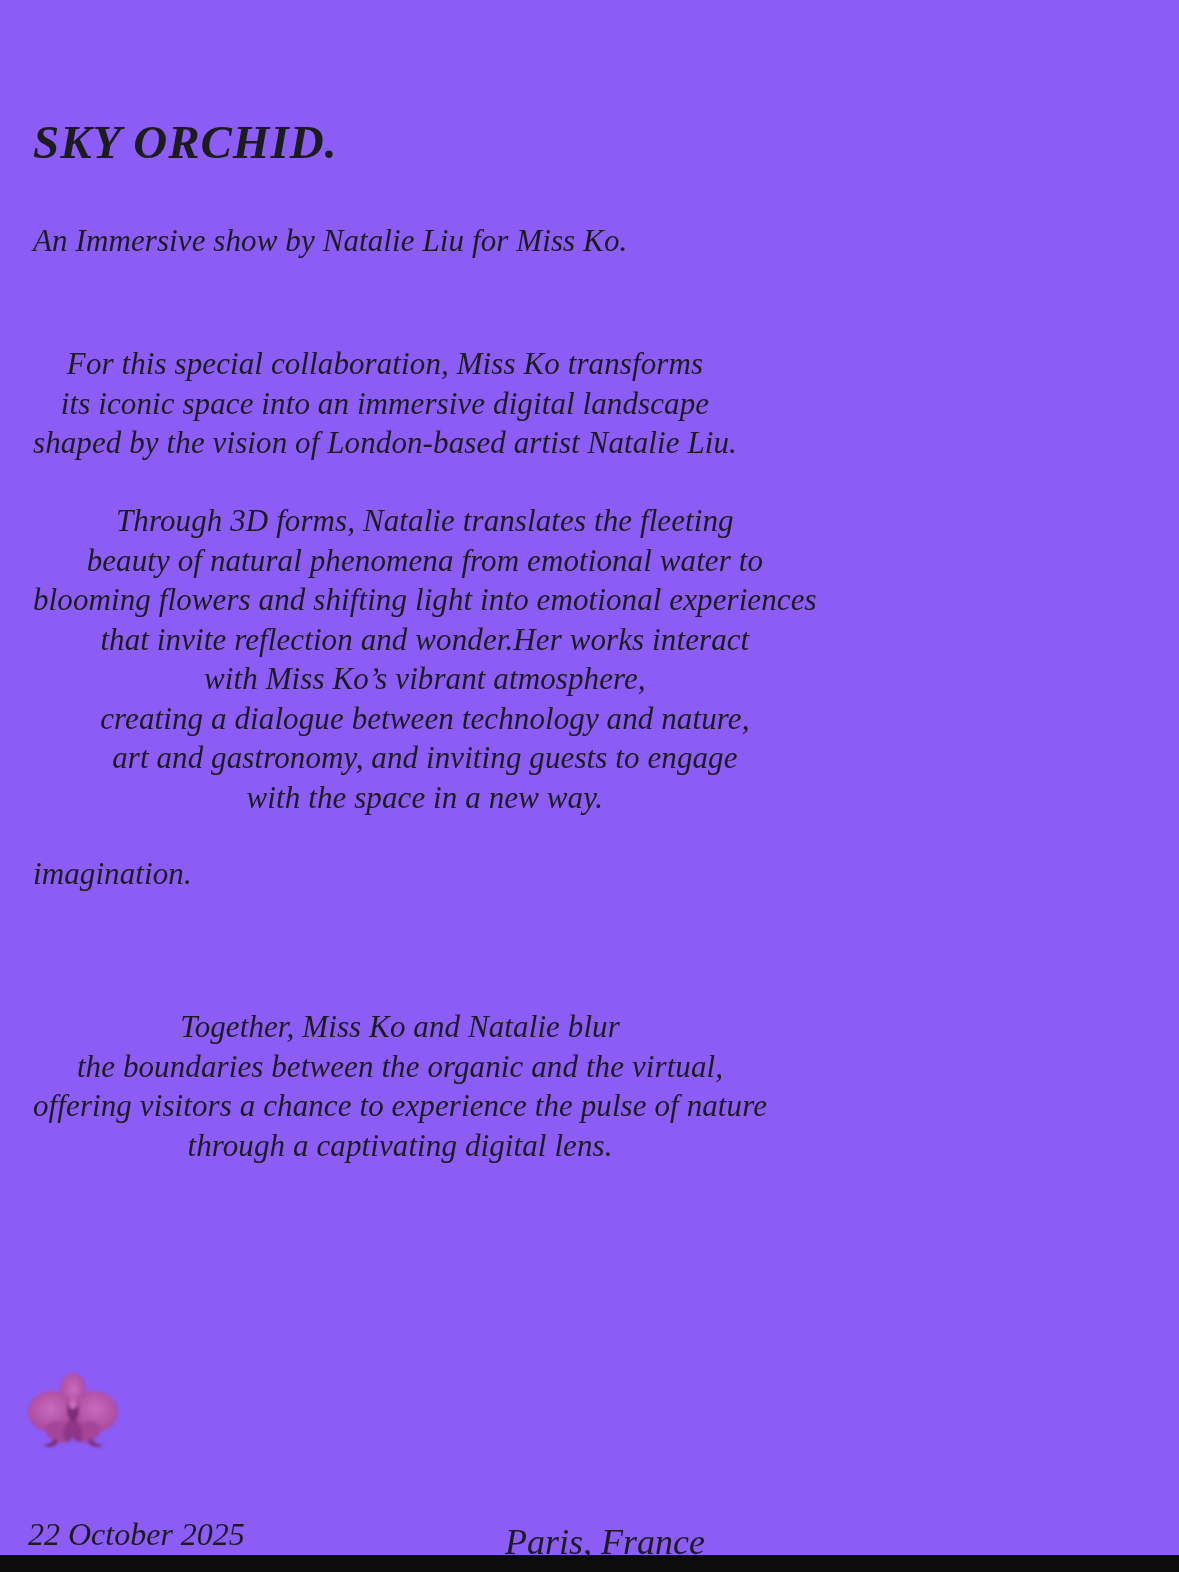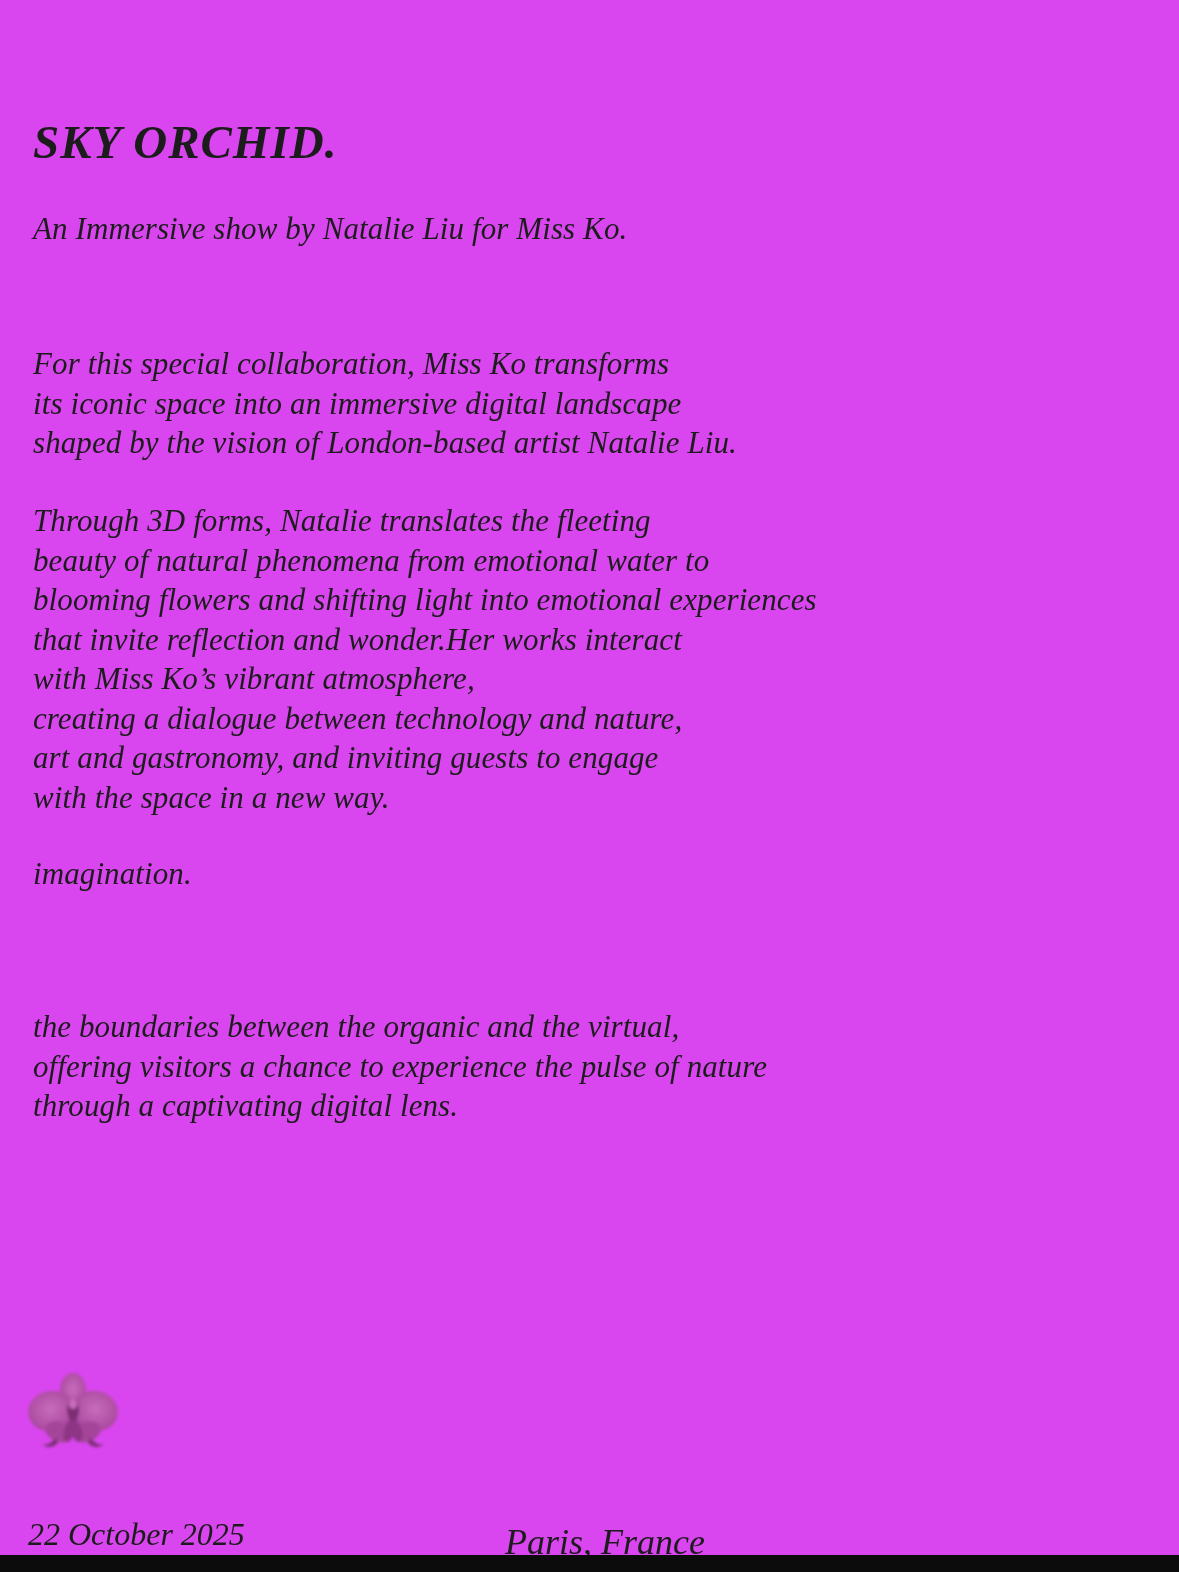--- a/index.html
+++ b/index.html
@@ -4,21 +4,21 @@
 <style>
   html, body {
     margin: 0;
     padding: 0;
     background: #ffffff;
   }
   .page {
     position: relative;
     width: 1179px;
     height: 1572px;
-    background: #d946ef;
+    background: #8b5cf6;
     overflow: hidden;
     font-family: "Liberation Serif", "DejaVu Serif", serif;
     font-style: italic;
     color: #1c1c1c;
   }
   .abs { position: absolute; }
   .title {
     top: 84px;
     left: 33px;
     font-size: 47px;
@@ -27,22 +27,23 @@
     letter-spacing: 1px;
   }
   .bodytext {
     left: 33px;
     font-size: 31px;
     line-height: 39.5px;
     letter-spacing: 0.1px;
   }
   .bodytext .line {
     white-space: pre;
+    text-align: center;
   }
-  .subtitle  { top: 178px; }
+  .subtitle  { top: 190px; }
   .produced  { top: 268px; }
   .para-1    { top: 344px; }
   .para-2    { top: 501px; }
   .para-3    { top: 854px; }
   .para-4    { top: 1007px; }
   .orchid {
     top: 1370px;
     left: 26px;
     width: 94px;
     height: 92px;
@@ -92,20 +93,21 @@
       <div class="line">creating a dialogue between technology and nature,</div>
       <div class="line">art and gastronomy, and inviting guests to engage</div>
       <div class="line">with the space in a new way.</div>
     </div>
 
   <div class="abs bodytext para-3">
       <div class="line">imagination.</div>
     </div>
 
   <div class="abs bodytext para-4">
+      <div class="line">Together, Miss Ko and Natalie blur</div>
       <div class="line">the boundaries between the organic and the virtual,</div>
       <div class="line">offering visitors a chance to experience the pulse of nature</div>
       <div class="line">through a captivating digital lens.</div>
     </div>
 
   <div class="abs orchid">
     <svg width="94" height="92" viewBox="0 0 94 92" xmlns="http://www.w3.org/2000/svg" aria-hidden="true">
       <defs>
         <radialGradient id="petalGrad" cx="50%" cy="45%" r="65%">
           <stop offset="0%" stop-color="#c briefly"></stop>

